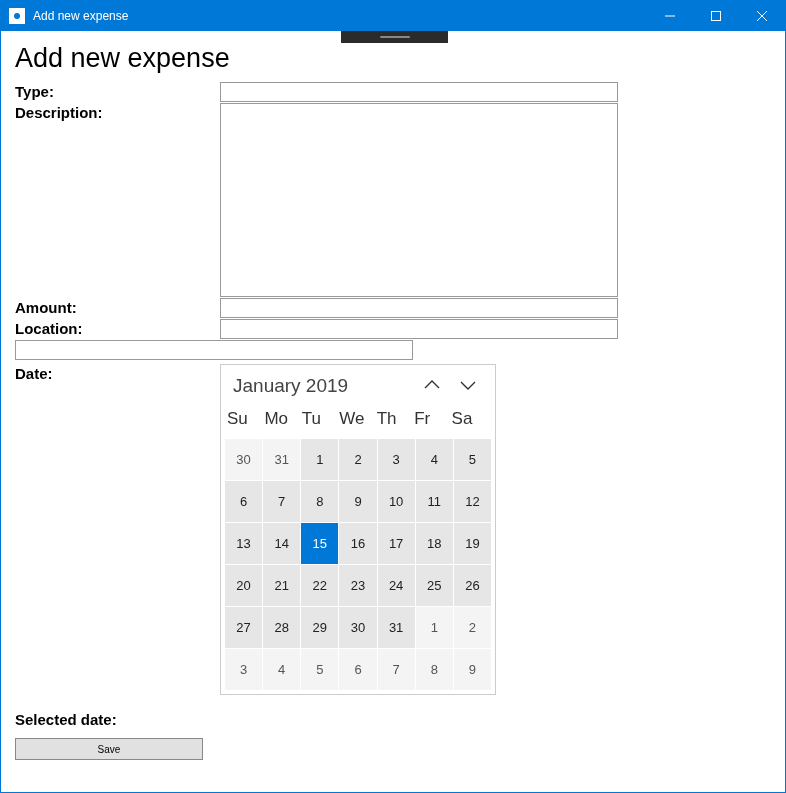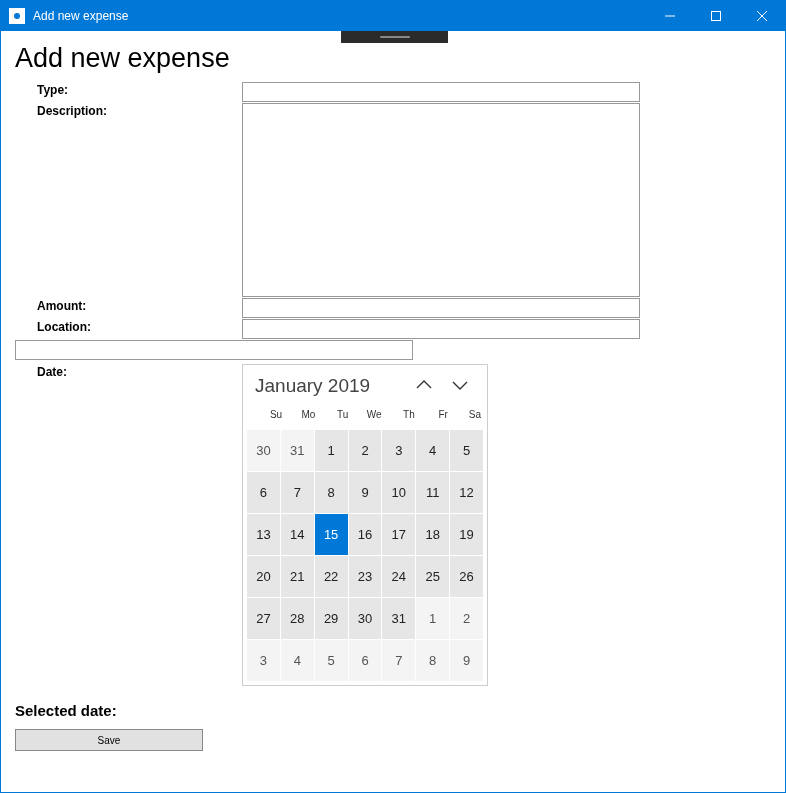--- a/index.html
+++ b/index.html
@@ -68,23 +68,22 @@
   margin-bottom: 8px;
 }
 .form-row {
   display: flex;
   align-items: flex-start;
   margin-bottom: 1px;
 }
 .form-label {
   width: 205px;
   font-weight: 700;
-  font-size: 12px;
+  font-size: 15px;
   padding-top: 1px;
-  margin-left: 22px;
 }
 .form-input {
   flex: 1;
   max-width: 398px;
   height: 20px;
   border: 1px solid #999;
   background: #fff;
   font-family: inherit;
   font-size: 13px;
   padding: 0 4px;
@@ -94,21 +93,21 @@
   max-width: 398px;
   height: 194px;
   border: 1px solid #999;
   background: #fff;
   font-family: inherit;
   font-size: 13px;
   padding: 2px 4px;
   resize: none;
 }
 .calendar {
-  width: 246px;
+  width: 276px;
   border: 1px solid #ccc;
   background: #fff;
 }
 .cal-header {
   display: flex;
   align-items: center;
   padding: 10px 12px 8px 12px;
 }
 .cal-month {
   flex: 1;
@@ -122,22 +121,22 @@
   padding-right: 6px;
 }
 .cal-nav-btn { cursor: pointer; }
 .cal-nav-btn svg { width: 18px; height: 12px; }
 .cal-dayhead {
   display: grid;
   grid-template-columns: repeat(7, 1fr);
   padding: 0 6px 6px 6px;
 }
 .cal-dh {
-  text-align: right;
-  font-size: 10px;
+  text-align: left;
+  font-size: 17px;
   color: #333;
   padding: 4px 0;
 }
 .cal-grid {
   display: grid;
   grid-template-columns: repeat(7, 1fr);
   padding: 0 4px 4px 4px;
   gap: 1px;
 }
 .cal-cell {

